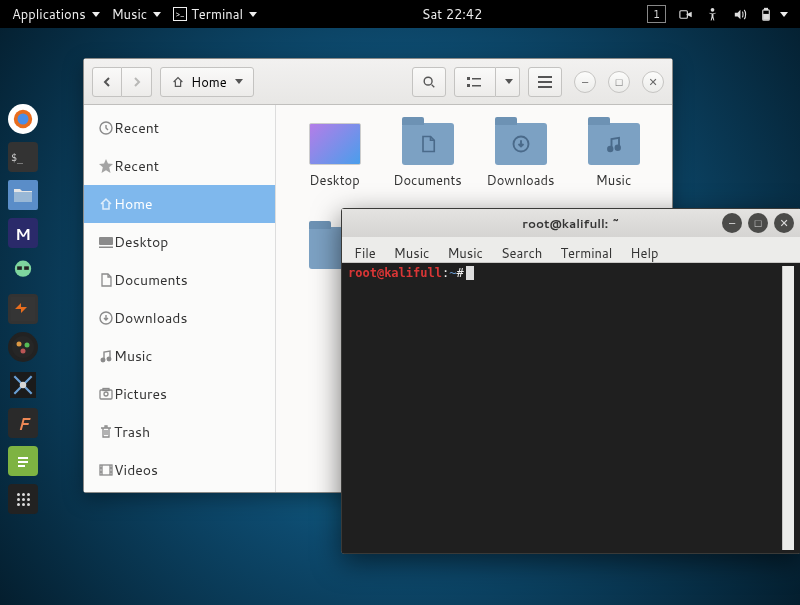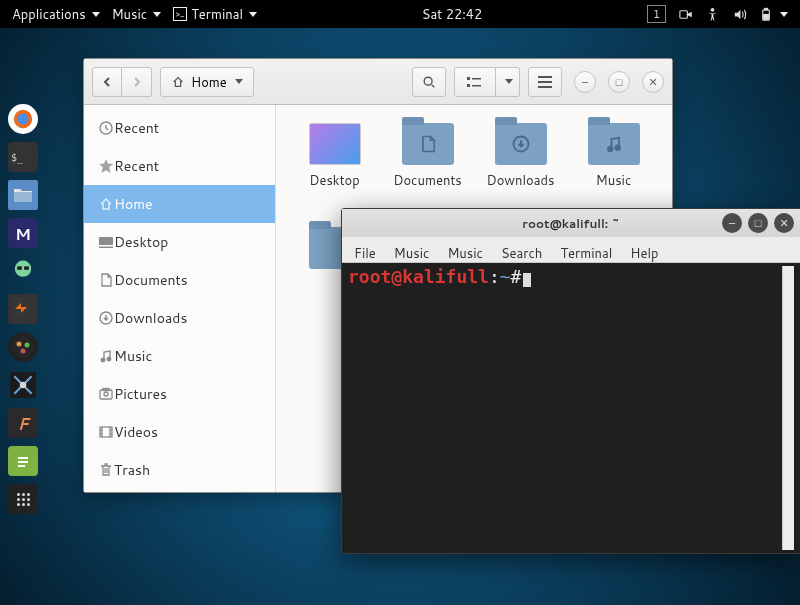--- a/index.html
+++ b/index.html
@@ -60,21 +60,21 @@
 .file-label { font-size: 13px; color: #333; }
 
 
 .term-win { position: absolute; left: 300px; top: 208px; width: 460px; height: 346px; background: #e8e7e5; border: 1px solid #3a3a38; box-shadow: 0 8px 28px rgba(0,0,0,0.55); border-radius: 3px; display: flex; flex-direction: column; margin-left: 41px; }
 .term-titlebar { height: 28px; background: linear-gradient(#e4e3e1,#d5d4d2); display: flex; align-items: center; position: relative; }
 .term-title { flex: 1; text-align: center; font-size: 12px; font-weight: bold; color: #333; }
 .term-ctrls { position: absolute; right: 6px; display: flex; gap: 6px; }
 .term-ctrl { width: 20px; height: 20px; border-radius: 50%; background: #4b4b49; color: #ddd; display: flex; align-items: center; justify-content: center; font-size: 11px; cursor: pointer; }
 .term-menu { height: 26px; display: flex; align-items: flex-end; gap: 18px; padding: 0 12px; font-size: 13px; color: #333; background: #ececea; border-bottom: 1px solid #c8c7c5; }
 .term-menu span { cursor: pointer; }
-.term-body { flex: 1; background: #1f1f1f; padding: 3px 6px; font-family: "Menlo", "Consolas", monospace; font-size: 18px; display: flex; }
+.term-body { flex: 1; background: #1f1f1f; padding: 3px 6px; font-family: "Menlo", "Consolas", monospace; font-size: 12px; display: flex; }
 .term-content { flex: 1; }
 .term-scrollbar { width: 12px; background: #ececea; border-left: 1px solid #c8c7c5; }
 .prompt-user { color: #d93636; font-weight: bold; }
 .prompt-host { color: #d93636; font-weight: bold; }
 .prompt-path { color: #6a9bd1; }
 .prompt-sym { color: #eee; }
 .cursor { display: inline-block; width: 8px; height: 14px; background: #ddd; vertical-align: text-bottom; margin-left: 2px; }
 
 svg { display: block; }
 </style>
@@ -319,33 +319,33 @@
               <rect x="2" y="4" width="12" height="9" rx="1"></rect>
               <circle cx="8" cy="8" r="2"></circle>
               <rect x="5" y="2.5" width="6" height="2"></rect>
             </svg>
           </span>
         <span>Pictures</span>
       </div>
       <div class="sb-item">
         <span class="sb-ico">
             <svg width="16" height="16" viewBox="0 0 16 16" fill="none" stroke="#666" stroke-width="1.3">
+              <path d="M3 4h10M5 4v9h6V4M7 4V2h2v2M7 6v5M9 6v5"></path>
+            </svg>
+          </span>
+        <span>Trash</span>
+      </div>
+      <div class="sb-item">
+        <span class="sb-ico">
+            <svg width="16" height="16" viewBox="0 0 16 16" fill="none" stroke="#666" stroke-width="1.3">
               <rect x="2" y="3" width="12" height="10"></rect>
               <path d="M4 3v10M12 3v10M2 6h2M2 10h2M12 6h2M12 10h2"></path>
             </svg>
           </span>
         <span>Videos</span>
-      </div>
-      <div class="sb-item">
-        <span class="sb-ico">
-            <svg width="16" height="16" viewBox="0 0 16 16" fill="none" stroke="#666" stroke-width="1.3">
-              <path d="M3 4h10M5 4v9h6V4M7 4V2h2v2M7 6v5M9 6v5"></path>
-            </svg>
-          </span>
-        <span>Trash</span>
       </div>
     </div>
     <div class="file-grid">
       <div class="file-item">
         <div class="desktop-thumb"></div>
         <span class="file-label">Desktop</span>
       </div>
       <div class="file-item">
         <div class="folder-icon">
           <svg class="folder-glyph" width="20" height="20" viewBox="0 0 16 16" fill="none" stroke="#4a6a8a" stroke-width="1.3">

